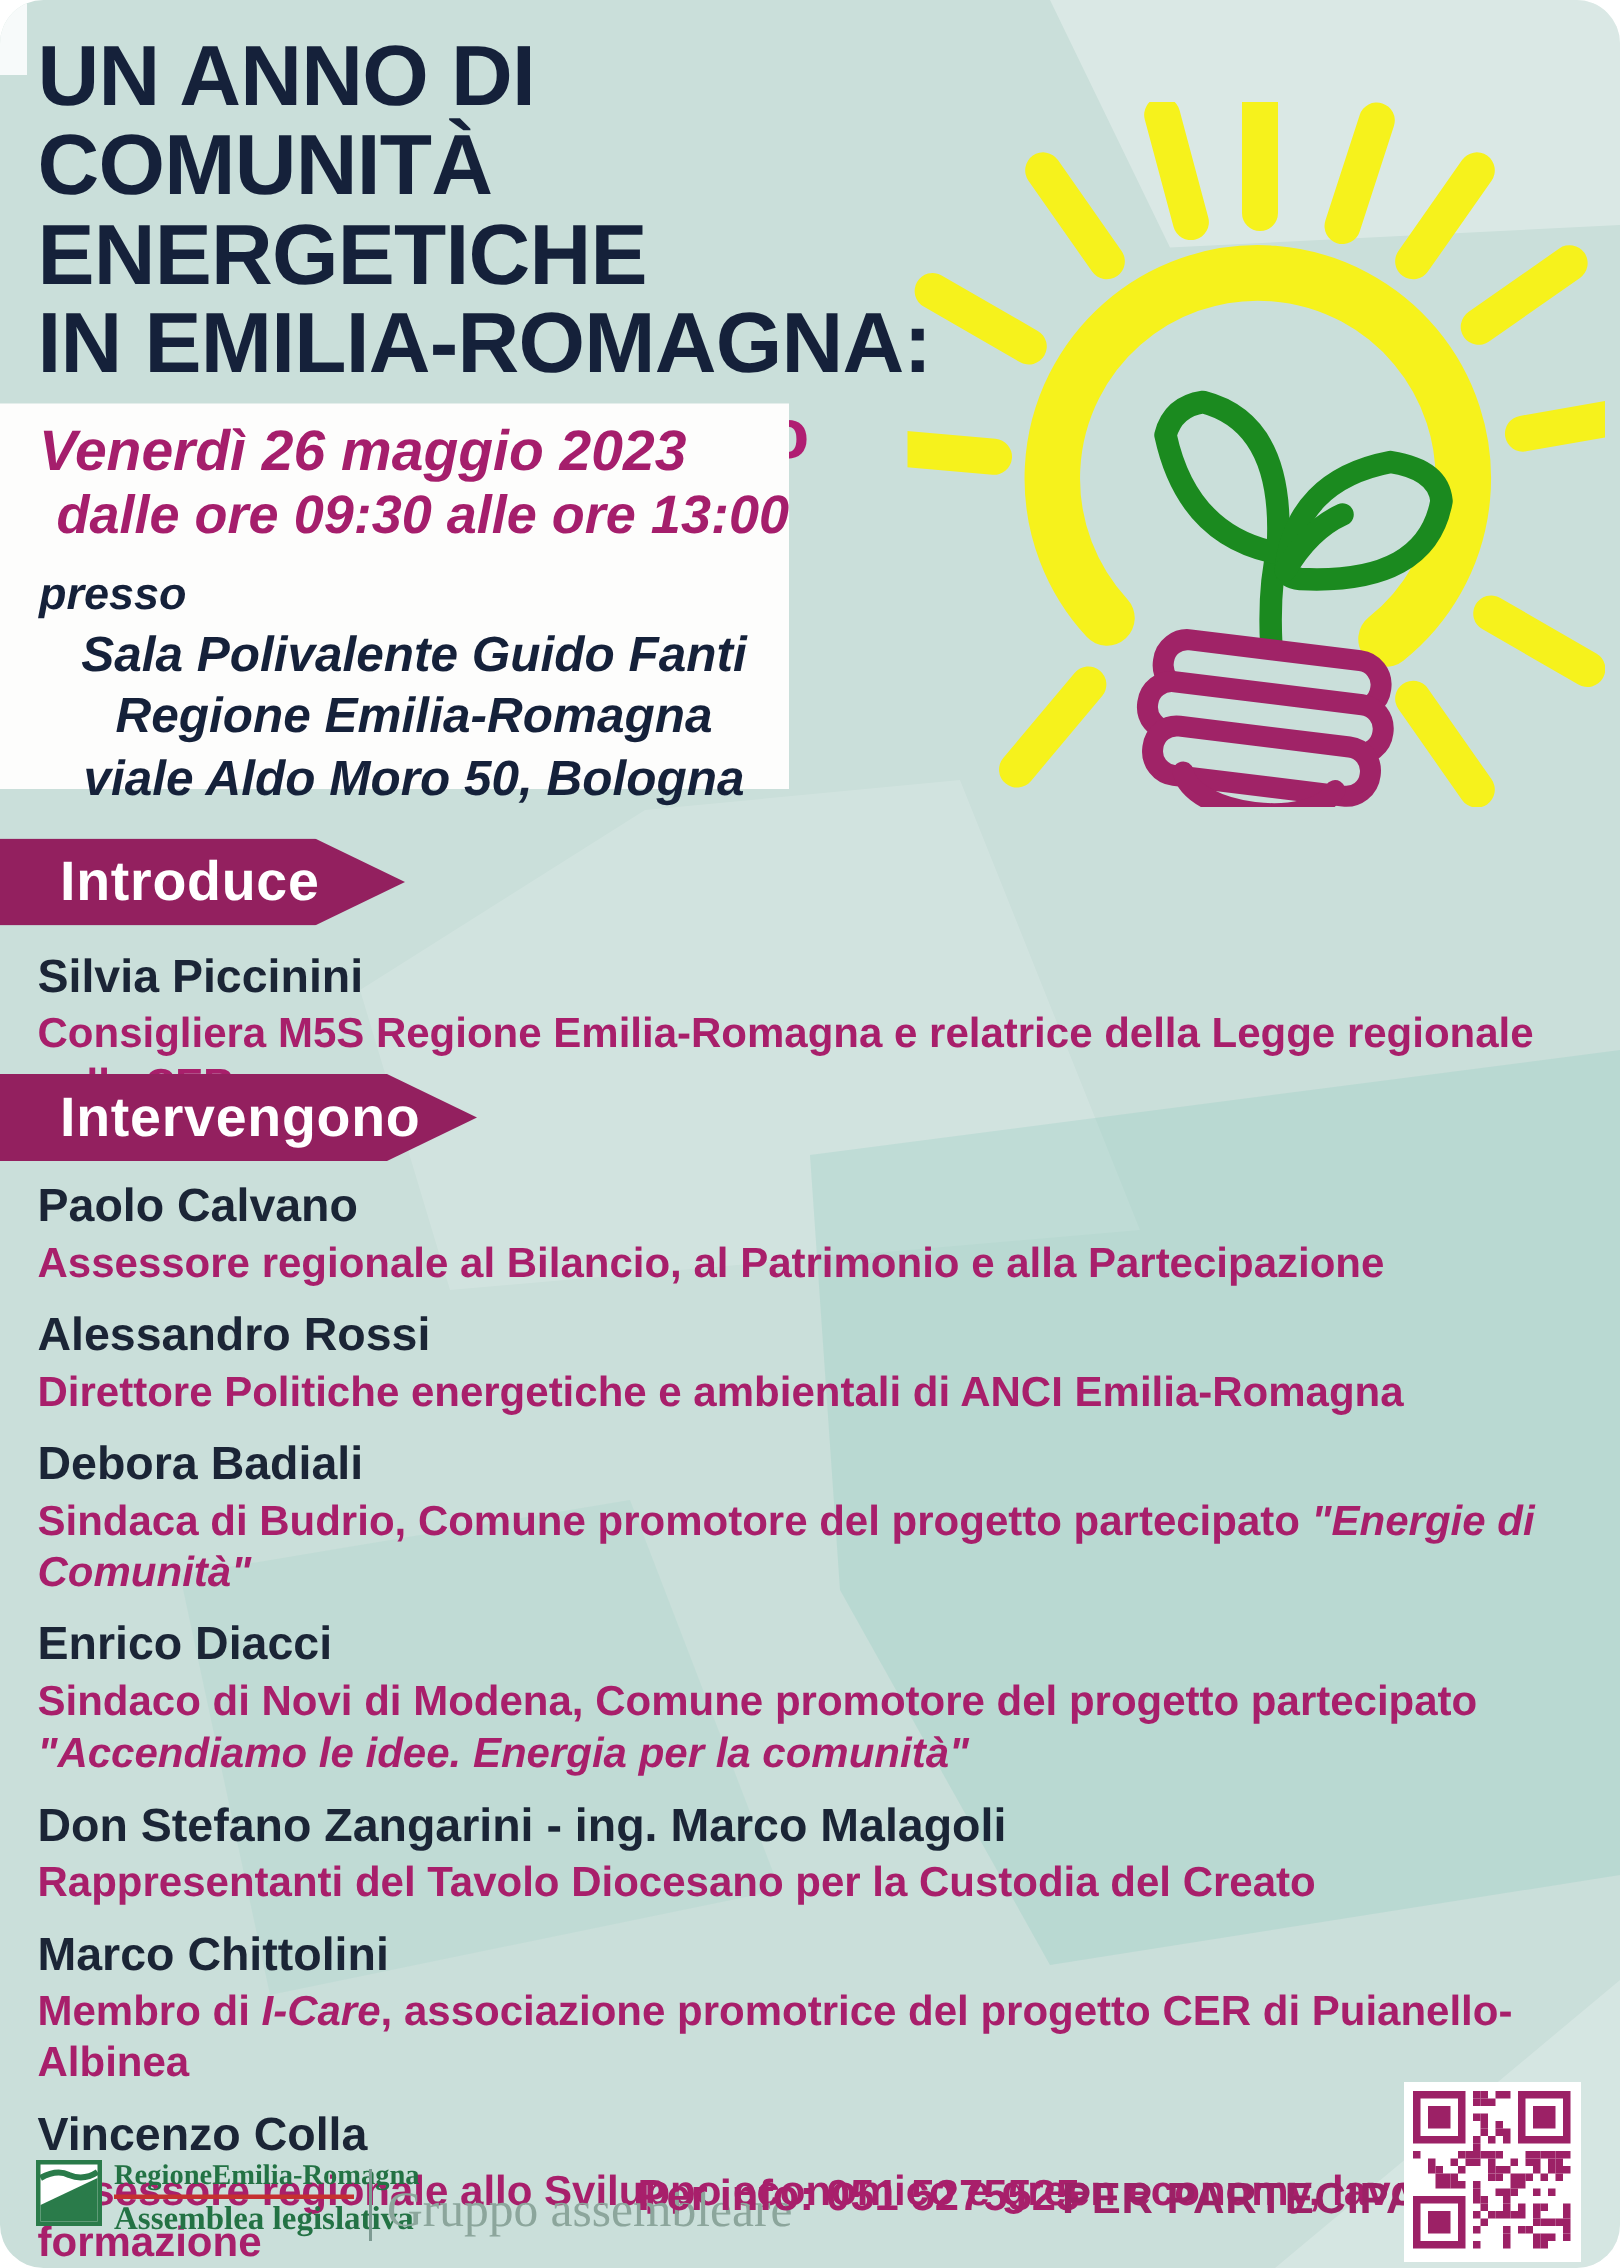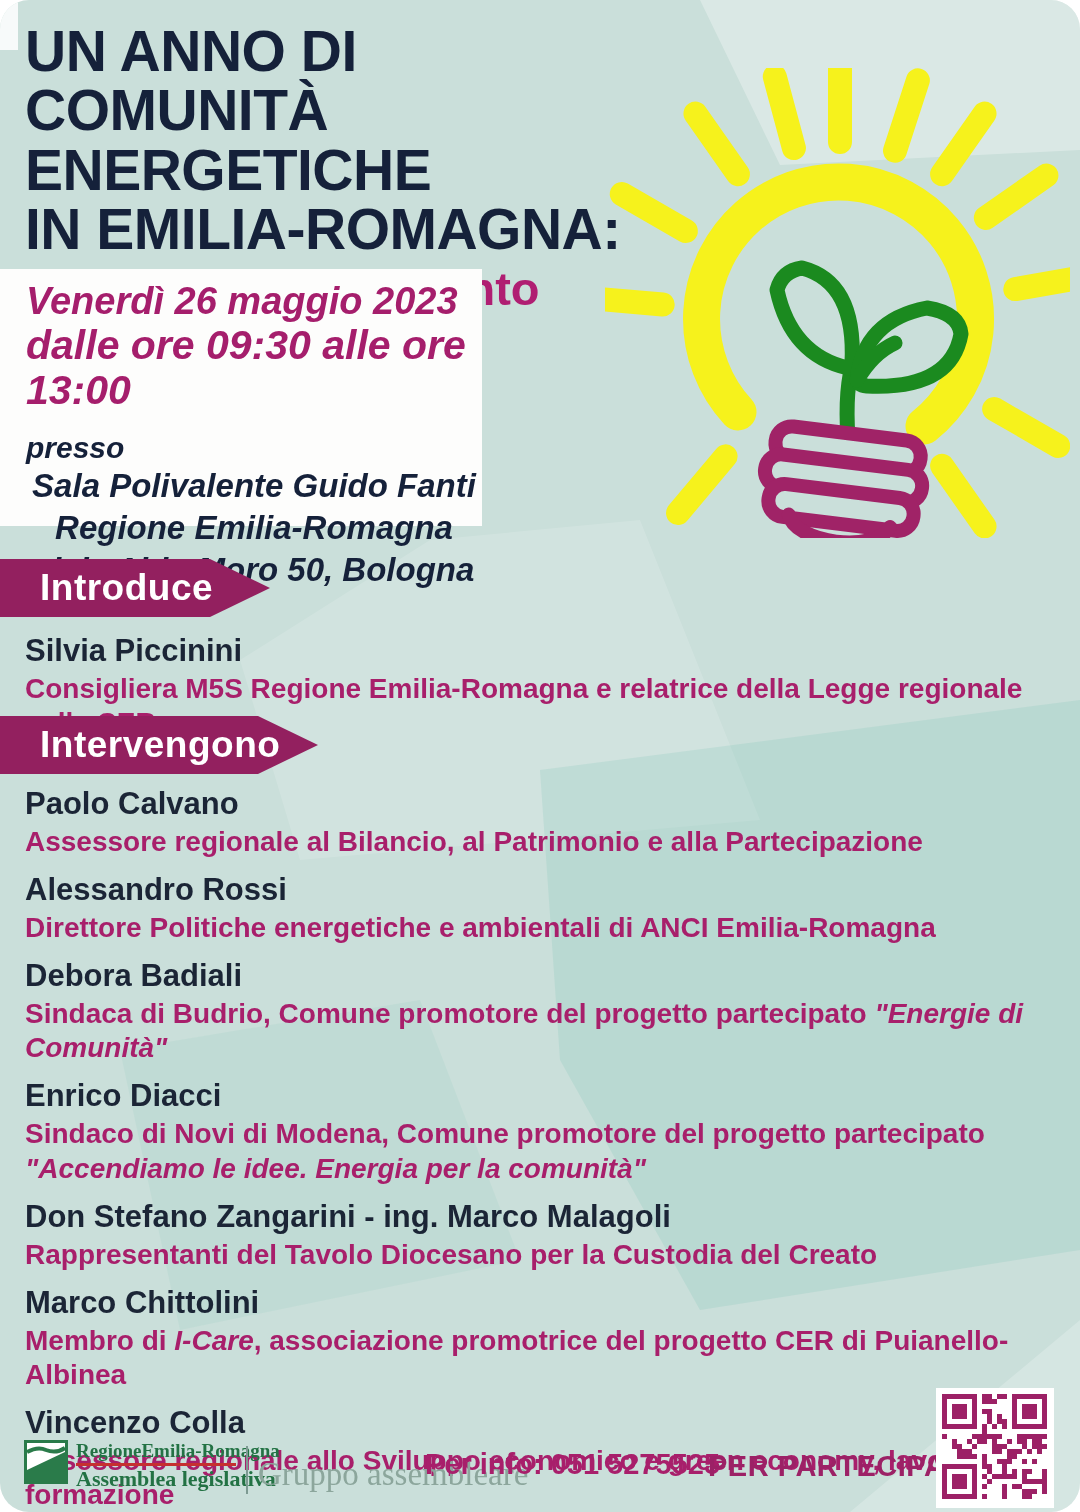--- a/index.html
+++ b/index.html
@@ -10,23 +10,23 @@
 
   
   .title-block{left:25px;top:22px;width:720px;}
   .title-line{color:#15213a;font-weight:bold;font-size:57px;line-height:1.04;letter-spacing:-0.5px;}
   .subtitle{color:#b01e72;font-weight:bold;font-size:47px;line-height:1.1;margin-top:4px;}
 
   
   .bulb-svg{position:absolute;left:605px;top:68px;z-index:1;}
 
   
-  .white-box{left:0;top:269px;width:482px;height:257px;background:#fdfdfc;padding:12px 0 0 26px;box-sizing:border-box;}
+  .white-box{left:0;top:269px;width:526px;height:257px;background:#fdfdfc;padding:12px 0 0 26px;box-sizing:border-box;}
   .ev-date{color:#a51e6c;font-weight:bold;font-style:italic;font-size:38px;line-height:1.1;}
-  .ev-time{color:#a51e6c;font-weight:bold;font-style:italic;font-size:41px;line-height:1.1;}
+  .ev-time{color:#a51e6c;font-weight:bold;font-style:italic;font-size:36px;line-height:1.1;text-align:right;}
   .ev-presso{color:#15213a;font-weight:bold;font-style:italic;font-size:30px;line-height:1.15;margin-top:18px;}
   .ev-venue{color:#15213a;font-weight:bold;font-style:italic;font-size:33px;line-height:1.26;text-align:center;}
 
   
   .banner{position:absolute;left:0;height:58px;background:#93205f;display:flex;align-items:center;
           padding-left:40px;box-sizing:border-box;z-index:2;
           clip-path:polygon(0 0,calc(100% - 60px) 0,100% 50%,calc(100% - 60px) 100%,0 100%);}
   .banner span{color:#fff;font-weight:bold;font-size:37px;letter-spacing:0.5px;}
   .banner-introduce{top:559px;width:270px;}
   .banner-intervengono{top:716px;width:318px;}

